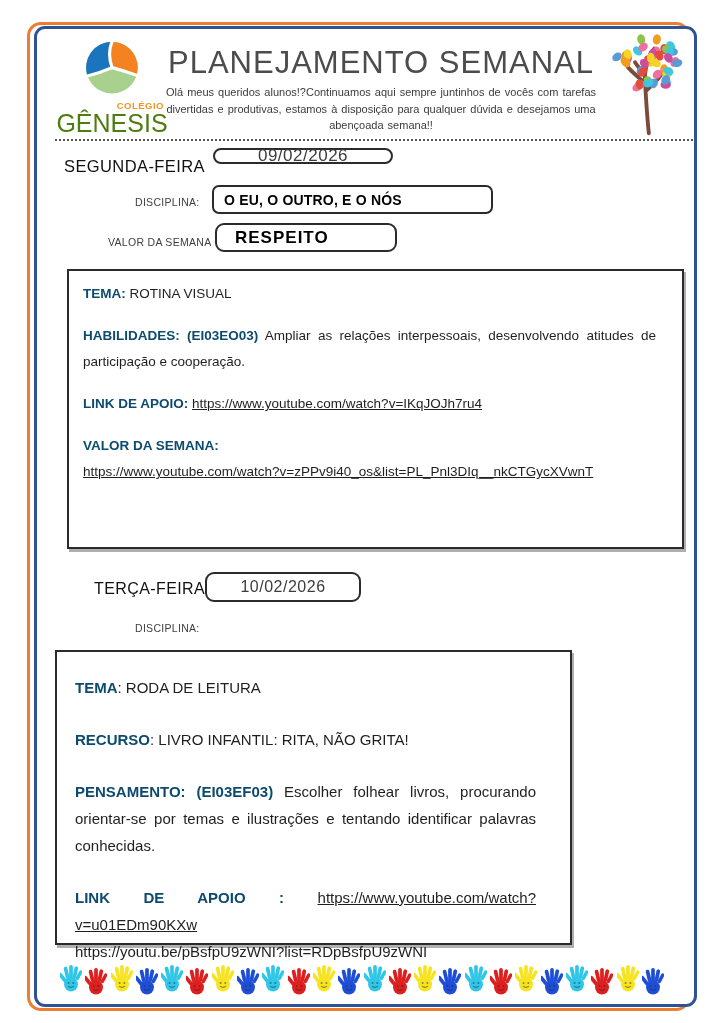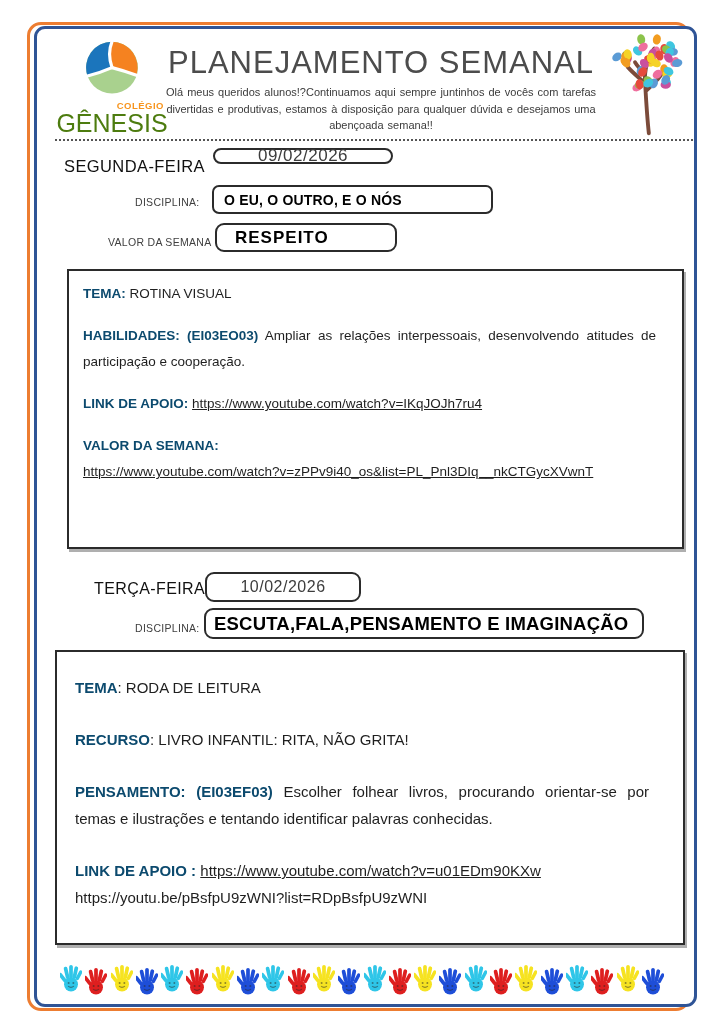--- a/index.html
+++ b/index.html
@@ -38,21 +38,21 @@
   
   .card{
     border:2px solid #2b2b2b;box-sizing:border-box;background:#fff;
     box-shadow:2px 3px 0 rgba(110,110,110,.55);
   }
   .card p{margin:0;text-align:justify;}
   .card .u{text-decoration:underline;}
   .card b{color:#0c4a6e;}
   .card1{left:67px;top:269px;width:617px;height:280px;padding:10px 26px 0 14px;font-size:13.5px;line-height:26px;}
   .card1 p{margin-bottom:16px;}
-  .card2{left:55px;top:650px;width:630px;height:295px;padding:22px 34px 0 18px;font-size:15px;line-height:27px;}
+  .card2{left:55px;top:650px;width:517px;height:295px;padding:22px 34px 0 18px;font-size:15px;line-height:27px;}
   .card2 p{margin-bottom:25px;}
   .nowrap-line{display:block;}
   
   .hands-row{left:60px;top:964px;width:604px;display:flex;justify-content:space-between;align-items:flex-start;}
   .hand{display:inline-block;line-height:0;}
   .hand-low{margin-top:3px;}
 </style>
 </head>
 <body>
 
@@ -165,23 +165,20 @@
       <span class="nowrap-line u">https://www.youtube.com/watch?v=zPPv9i40_os&amp;list=PL_Pnl3DIq__nkCTGycXVwnT</span>
     </p>
   </div>
 
   <div class="abs day-label" style="left:94px;top:580px;font-size:16px;">TERÇA-FEIRA</div>
   <div class="abs field-box" style="left:205px;top:572px;width:156px;height:30px;">
     <span class="date-text" style="font-size:16px;">10/02/2026</span>
   </div>
 
   <div class="abs small-label" style="left:135px;top:622px;">DISCIPLINA:</div>
-  <div class="abs field-box" style="left:204px;top:608px;width:440px;height:31px;padding-left:8px;">
-    <span class="box-bold" style="font-size:18.5px;letter-spacing:.2px;white-space:nowrap;">ESCUTA,FALA,PENSAMENTO E IMAGINAÇÃO</span>
-  </div>
 
   <div class="abs card card2">
     <p>
       <b>TEMA</b><span>: RODA DE LEITURA</span>
     </p>
     <p>
       <b>RECURSO</b><span>: LIVRO INFANTIL: RITA, NÃO GRITA!</span>
     </p>
     <p>
       <b>PENSAMENTO: (EI03EF03)</b>

